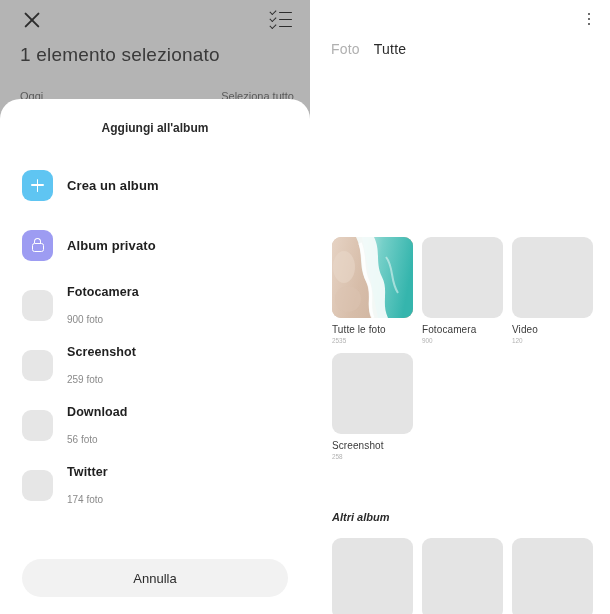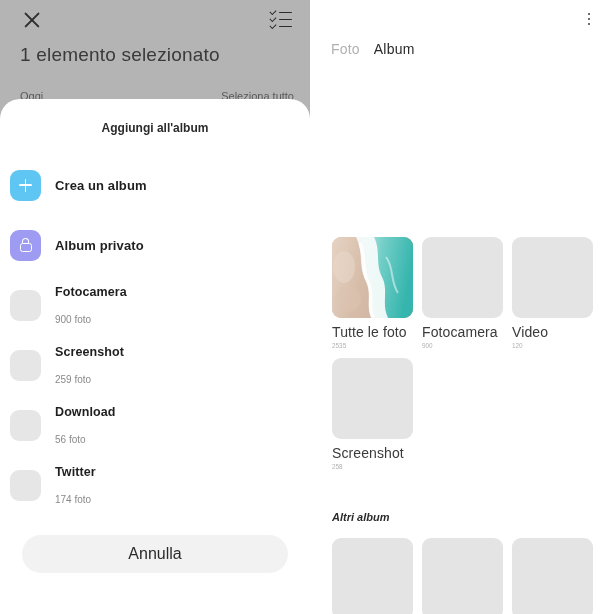--- a/index.html
+++ b/index.html
@@ -70,21 +70,21 @@
   .album-thumb {
     width: 81px; height: 81px;
     border-radius: 9px;
     background: #e4e4e4;
     overflow: hidden;
     position: relative;
   }
   .album-thumb.beach { background: #d9c6b6; }
   .album-name {
     margin-top: 6px;
-    font-size: 14px; color: #3a3a3a; letter-spacing: .1px;
+    font-size: 10px; color: #3a3a3a; letter-spacing: .1px;
     white-space: nowrap; overflow: hidden; text-overflow: ellipsis;
   }
   .album-count {
     margin-top: 2px;
     font-size: 6.4px; color: #b2b2b2;
   }
 
   .section-title {
     position: absolute; left: 22px; top: 511px;
     font-size: 11px; font-weight: 700; color: #2b2b2b; font-style: italic;
@@ -164,21 +164,21 @@
   .sheet-title {
     position: absolute; left: 0; top: 22px; width: 310px;
     text-align: center;
     font-size: 12px; font-weight: 600; color: #2b2b2b;
   }
   .sheet-list {
     position: absolute; left: 0; top: 56px; width: 310px;
   }
   .sheet-row {
     display: flex; align-items: center;
-    height: 60px; padding-left: 10px;
+    height: 60px; padding-left: 22px;
   }
   .row-icon {
     width: 31px; height: 31px; border-radius: 9px;
     flex: 0 0 31px;
     display: flex; align-items: center; justify-content: center;
   }
   .row-icon.blue   { background: #5fc5f2; }
   .row-icon.purple { background: #9d9cf2; }
   .row-icon.grey   { background: #e6e6e6; }
   .plus-glyph { position: relative; width: 13px; height: 13px; }
@@ -201,43 +201,43 @@
   }
   .row-texts { margin-left: 14px; display: flex; flex-direction: column; justify-content: center; }
   .row-label {
     font-size: 12.5px; font-weight: 700; color: #1f1f1f;
     letter-spacing: .1px;
   }
   .row-label.big { font-size: 13px; }
   .row-sub { margin-top: 15px; font-size: 10px; color: #8a8a8a; }
 
   .cancel-btn {
-    position: absolute; left: 22px; top: 436px;
+    position: absolute; left: 22px; top: 460px;
     width: 266px; height: 38px;
     border-radius: 19px; background: #f2f2f2;
     display: flex; align-items: center; justify-content: center;
-    font-size: 16px; color: #2b2b2b;
+    font-size: 13px; color: #2b2b2b;
   }
 </style>
 </head>
 <body>
 
 <div id="root">
 
   <div class="right-panel">
 
     <div class="overflow-btn">
       <i></i>
       <i></i>
       <i></i>
     </div>
 
     <div class="tabs">
       <span class="tab inactive">Foto</span>
-      <span class="tab active">Album</span>
+      <span class="tab active">Tutte</span>
     </div>
 
 
     <div class="album-grid">
 
       <div class="album-cell">
         <div class="album-thumb beach">
           <svg width="81" height="81" viewBox="0 0 81 81" preserveAspectRatio="none">
             <defs>
               <linearGradient id="sandg" x1="0" y1="0" x2="1" y2="0.25">

